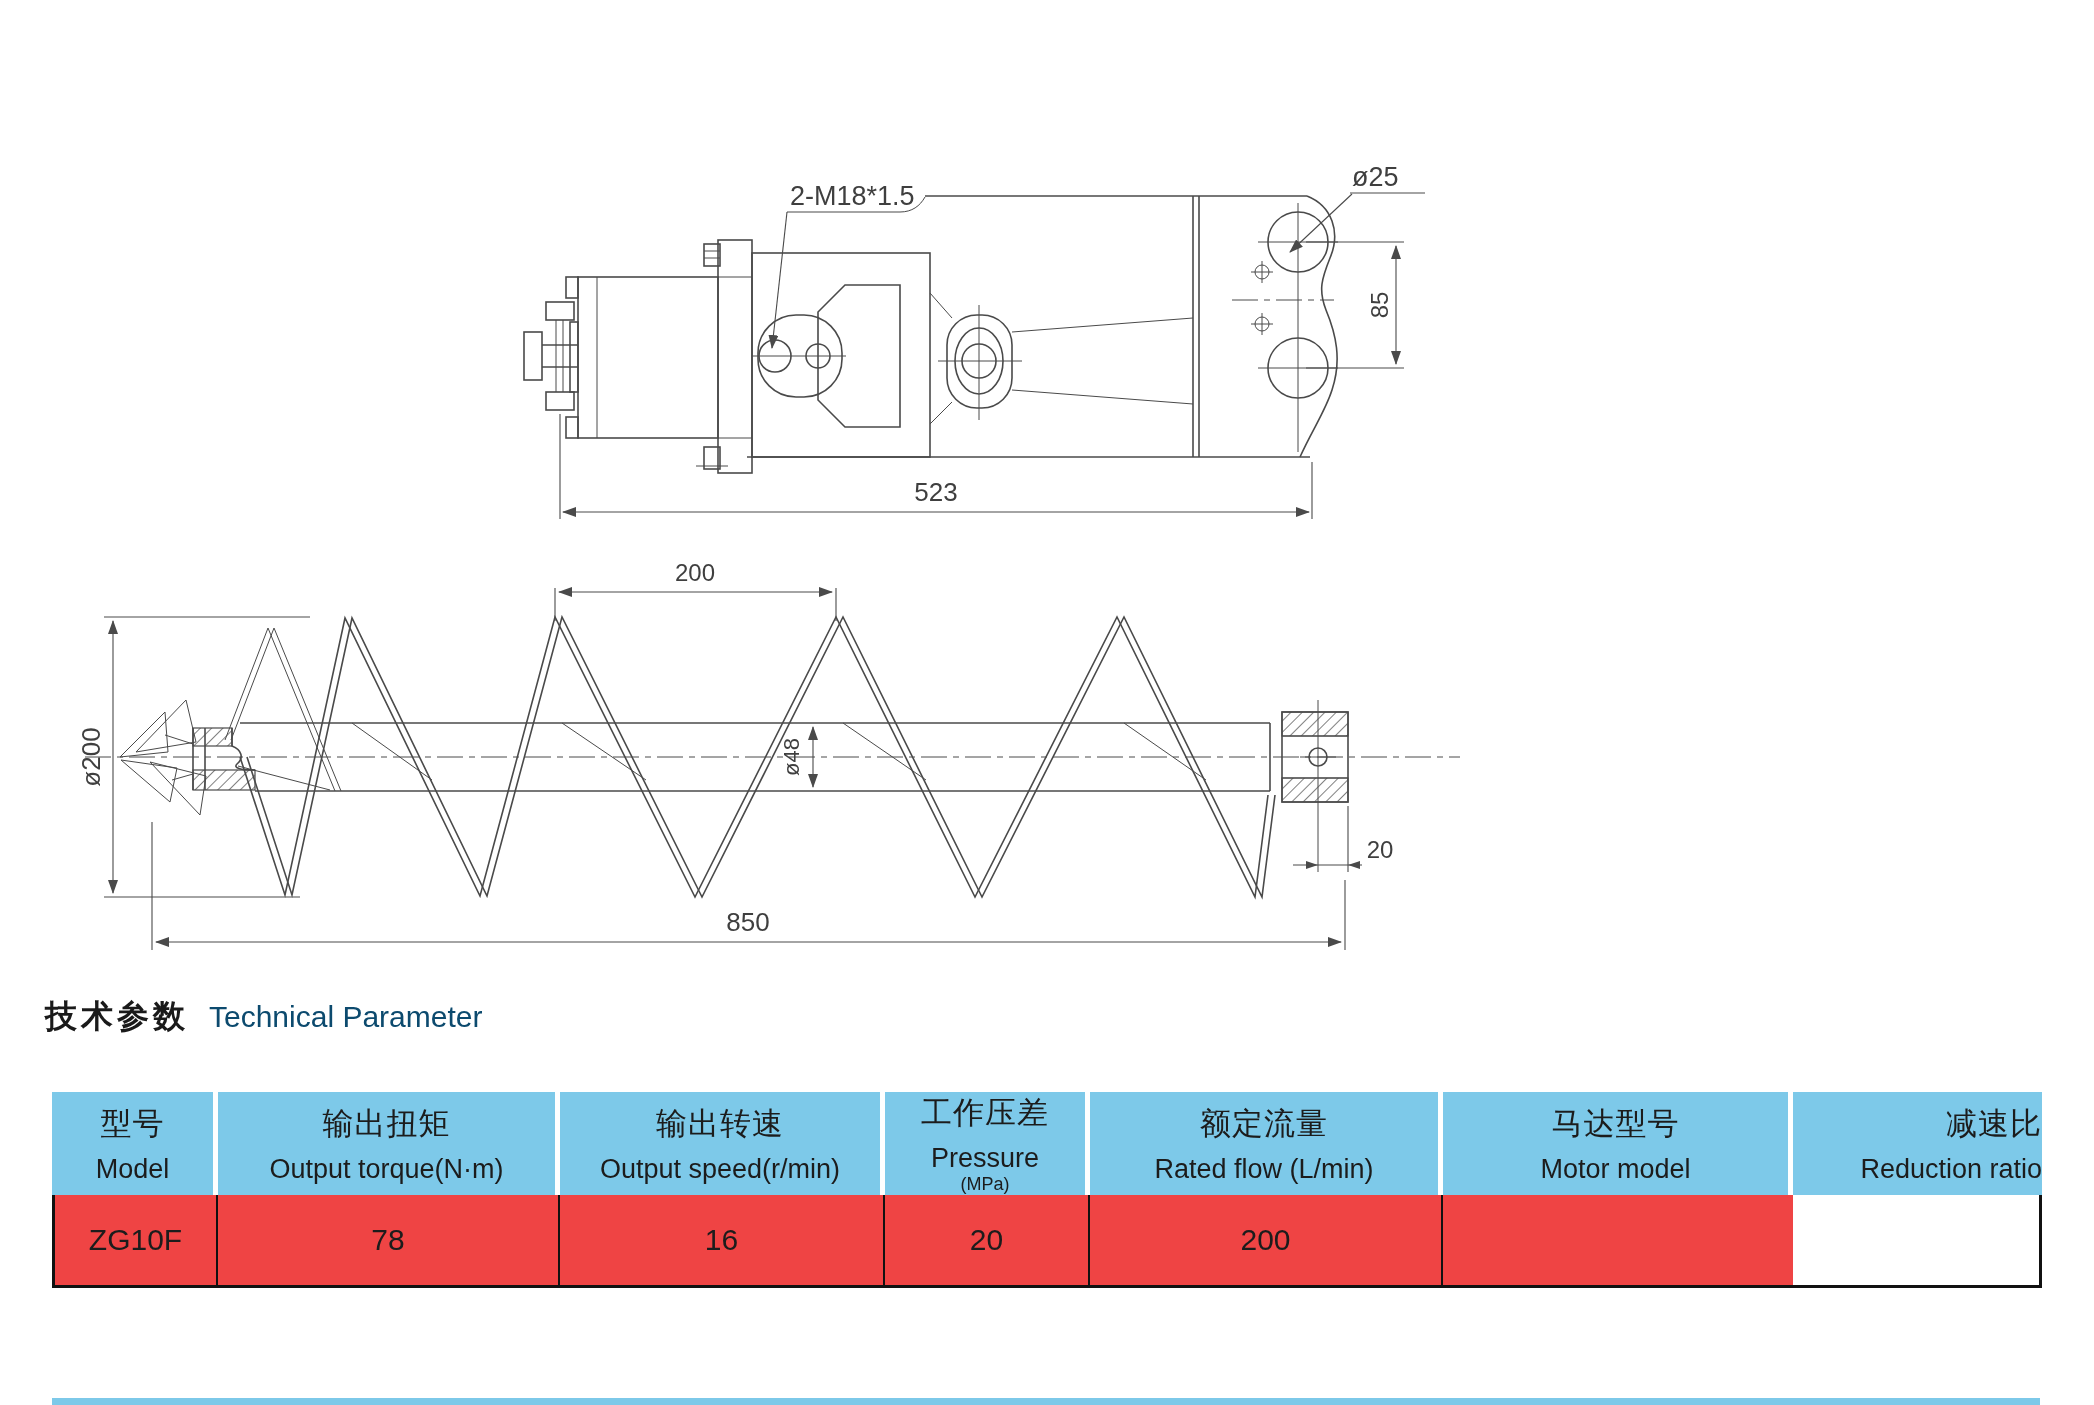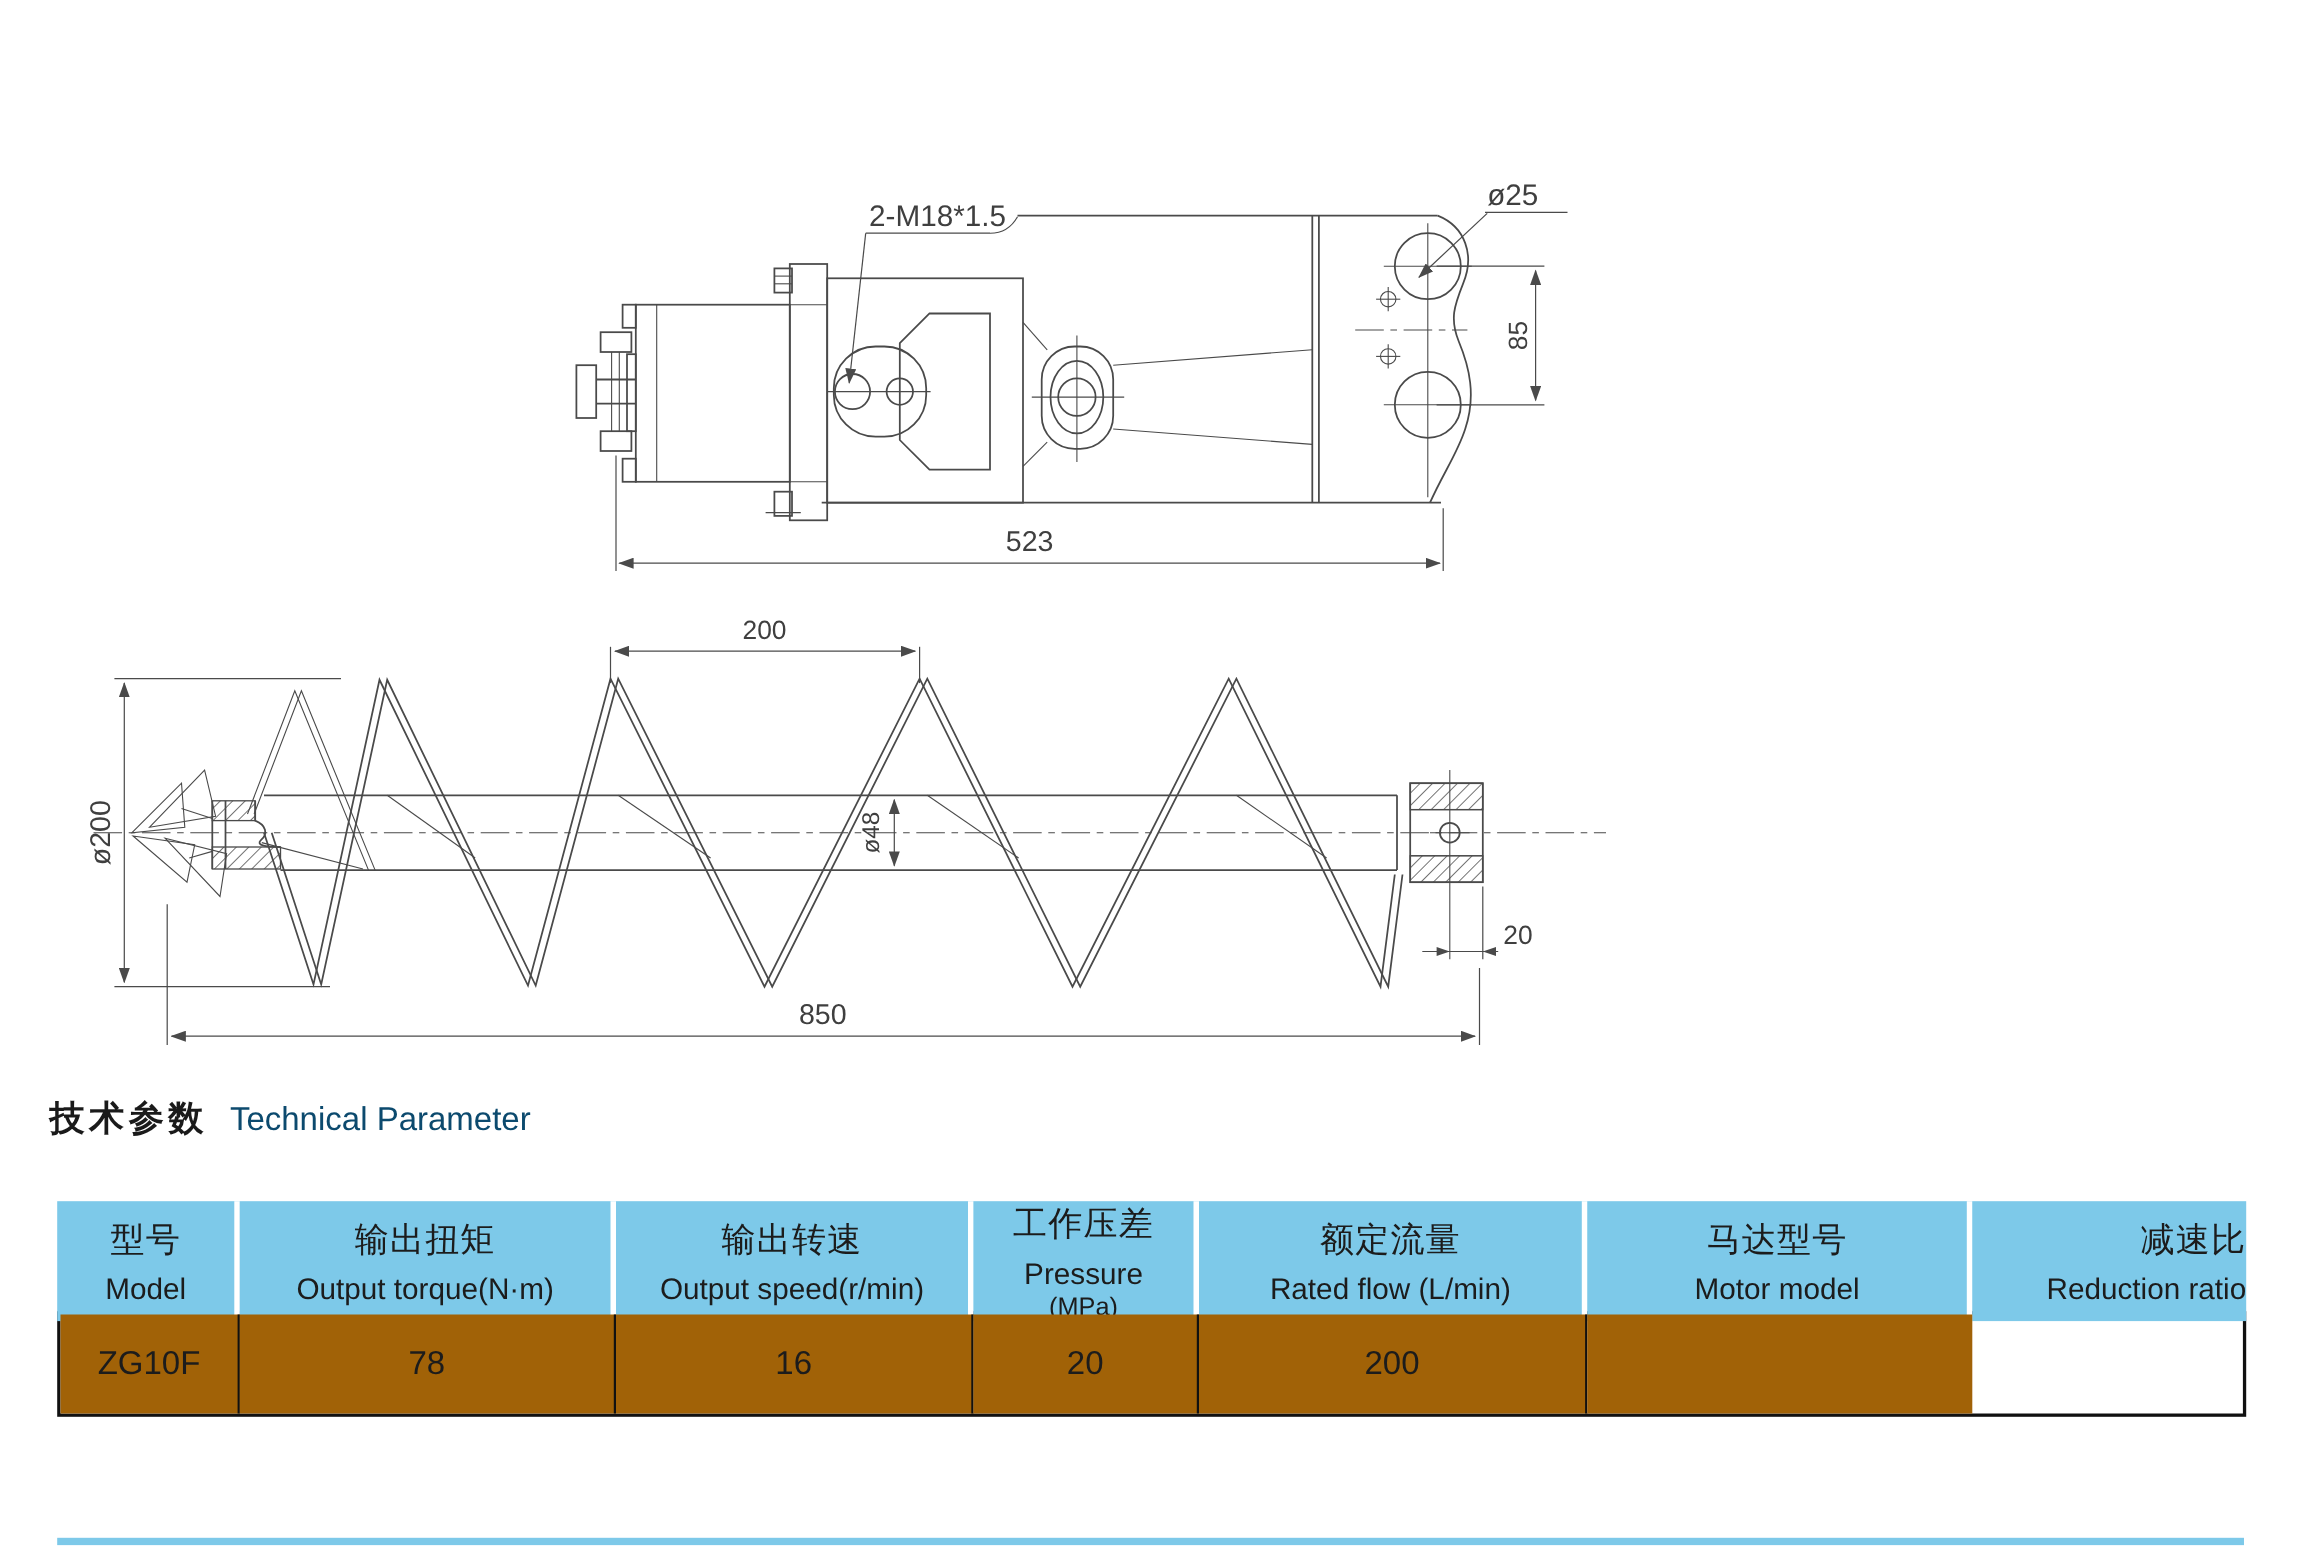--- a/index.html
+++ b/index.html
@@ -19,25 +19,25 @@
   .sec-title .en{font-size:30px;color:#0c4a6e;margin-left:20px;}
 
   
   .param-table{position:absolute;left:52px;top:1092px;width:1990px;}
   .t-header{display:grid;grid-template-columns:166px 342px 325px 205px 353px 350px 249px;height:100px;}
   .t-header .cell{background:#7dc9e9;border-right:5px solid #ffffff;box-sizing:border-box;
       display:flex;flex-direction:column;justify-content:center;align-items:center;color:#1c1c1c;}
   .t-header .cell:last-child{border-right:none;align-items:flex-end;}
   .t-header .zh{font-size:31px;letter-spacing:1px;}
   .t-header .en{font-size:27px;margin-top:9px;}
-  .t-header .en2{font-size:23px;margin-top:0;}
+  .t-header .en2{font-size:18px;margin-top:0;}
   .t-row{display:grid;grid-template-columns:163px 342px 325px 205px 353px 350px 246px;height:90px;
       border:3px solid #111;box-sizing:content-box;width:1984px;}
   .t-row .cell{border-right:2px solid #111;box-sizing:border-box;display:flex;align-items:center;
-      justify-content:center;font-size:30px;color:#1c1c1c;background:#a16207;}
+      justify-content:center;font-size:30px;color:#1c1c1c;background:#ef4444;}
   .t-row .cell:last-child{border-right:none;}
 
   .bottom-bar{position:absolute;left:52px;top:1398px;width:1988px;height:7px;background:#7dc9e9;}
 </style>
 </head>
 <body>
 
 <div id="page">
 
   <svg style="left:520px;top:110px;" width="970" height="440" viewBox="520 110 970 440">

